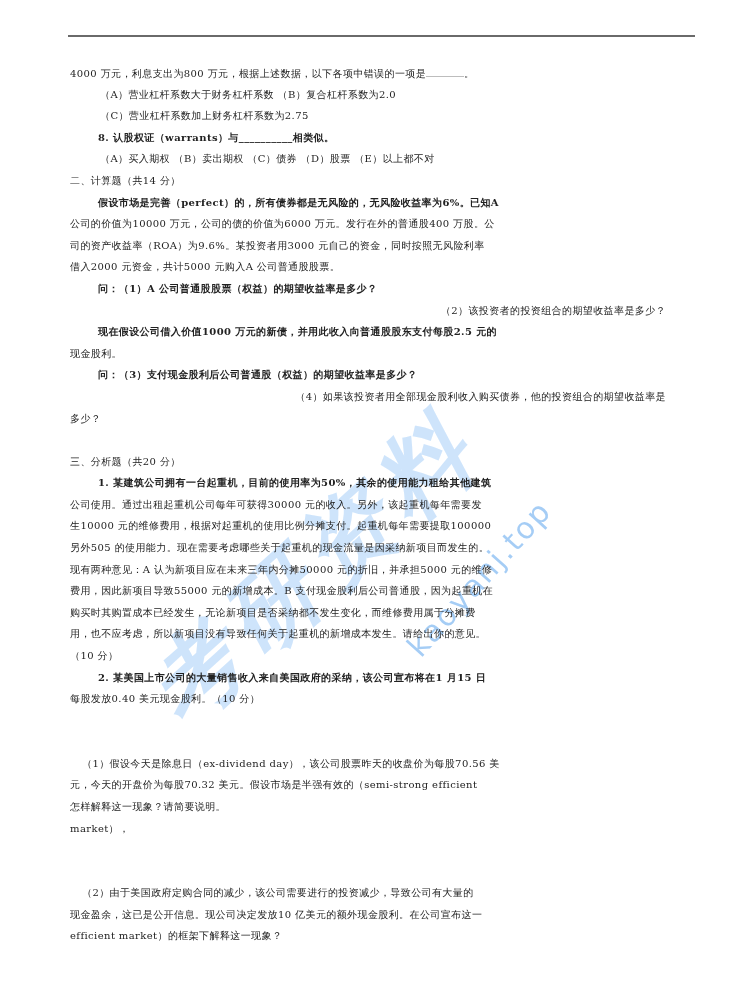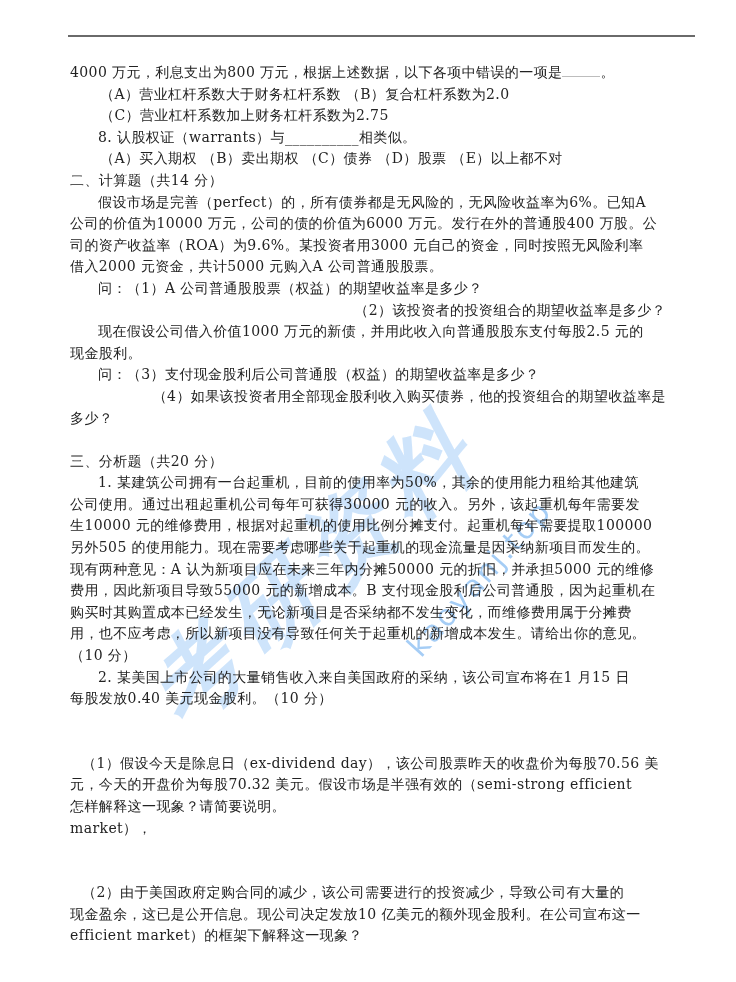--- a/index.html
+++ b/index.html
@@ -26,31 +26,31 @@
       top: 35px;
       width: 627px;
       height: 2px;
       background: #6a6a6a;
     }
     .content {
       position: absolute;
       left: 70px;
       top: 62px;
       width: 596px;
-      font-size: 14px;
+      font-size: 10px;
       line-height: 21.6px;
       letter-spacing: 0.4px;
       z-index: 1;
     }
     .line {
       white-space: nowrap;
       height: 21.6px;
     }
     .i1 { padding-left: 30px; }
-    .i1q { padding-left: 28px; }
+    .i1q { padding-left: 28px; font-weight: bold; }
     .i2 { padding-left: 68px; text-align: right; }
     .ip2 { text-indent: 12px; margin-top: 43px; }
     .blank-line {
       display: inline-block;
       width: 38px;
       border-bottom: 1px solid #bdbdbd;
       height: 14px;
       vertical-align: baseline;
     }
     .spacer { height: 21.6px; }

